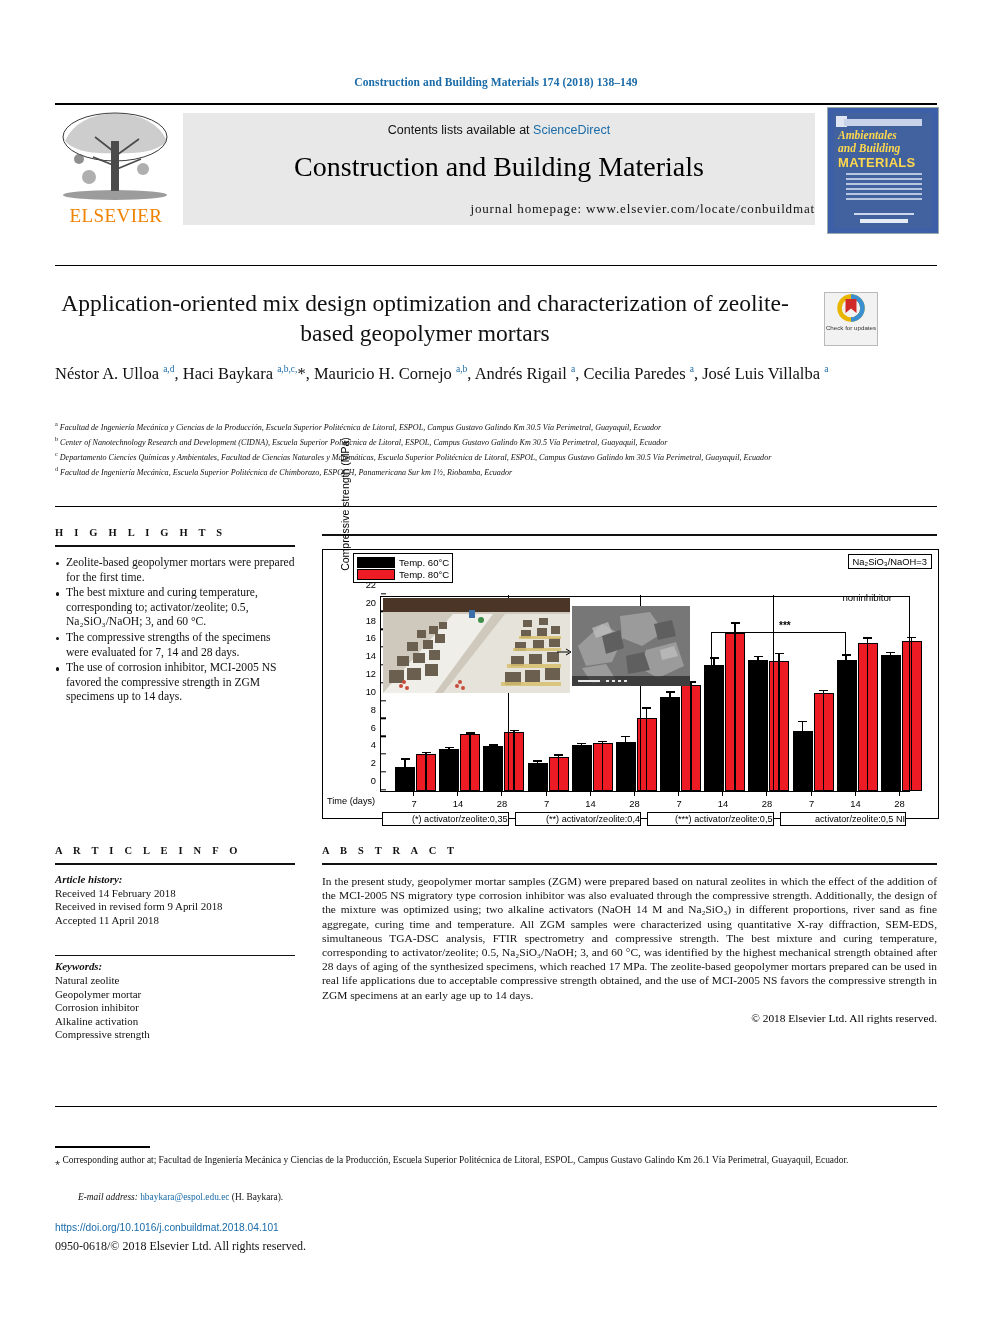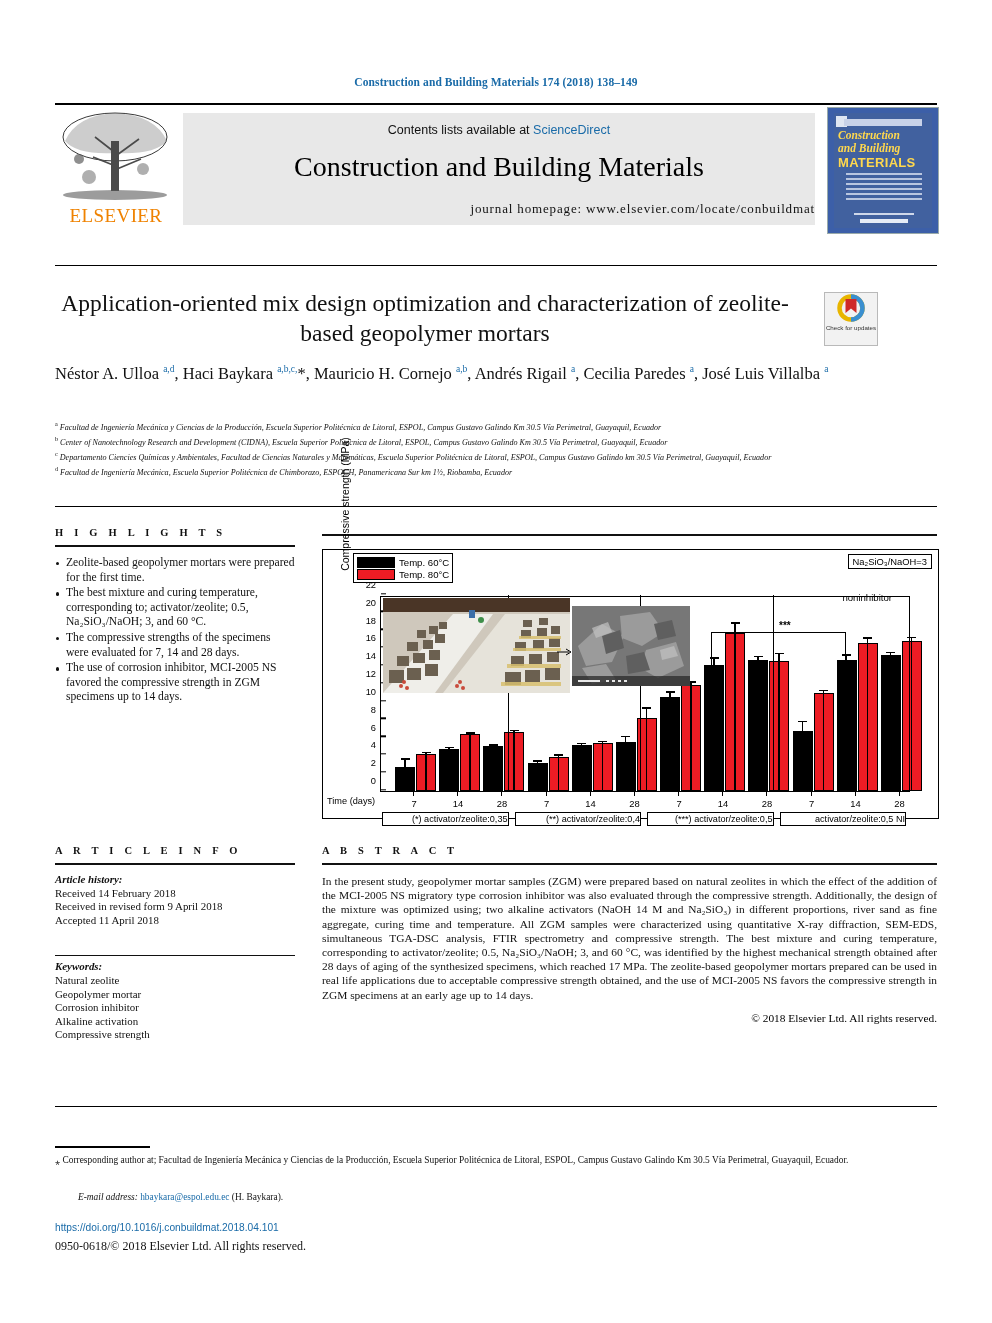--- a/index.html
+++ b/index.html
@@ -148,21 +148,21 @@
       </div>
       <div class="mc-title">Construction and Building Materials</div>
       <div class="mc-line3">journal homepage: www.elsevier.com/locate/conbuildmat</div>
     </div>
 
     <div class="cover">
       <div class="cover-inner">
         <div class="cov-sq"></div>
         <div class="cov-bar"></div>
         <div class="cov-t1">
-          <span>Construction</span><br>
+          <span>Ambientales</span><br>
           <span>and Building</span>
         </div>
         <div class="cov-t2">MATERIALS</div>
         <div class="cov-body">
             <i></i>
             <i></i>
             <i></i>
             <i></i>
             <i></i>
             <i></i>
@@ -492,21 +492,21 @@
     <div class="sechead">A B S T R A C T</div>
     <div class="sec-rule thick"></div>
     <div class="abs-body">In the present study, geopolymer mortar samples (ZGM) were prepared based on natural zeolites in which the effect of the addition of the MCI-2005 NS migratory type corrosion inhibitor was also evaluated through the compressive strength. Additionally, the design of the mixture was optimized using; two alkaline activators (NaOH 14 M and Na₂SiO₃) in different proportions, river sand as fine aggregate, curing time and temperature. All ZGM samples were characterized using quantitative X-ray diffraction, SEM-EDS, simultaneous TGA-DSC analysis, FTIR spectrometry and compressive strength. The best mixture and curing temperature, corresponding to activator/zeolite; 0.5, Na₂SiO₃/NaOH; 3, and 60 °C, was identified by the highest mechanical strength obtained after 28 days of aging of the synthesized specimens, which reached 17 MPa. The zeolite-based geopolymer mortars prepared can be used in real life applications due to acceptable compressive strength obtained, and the use of MCI-2005 NS favors the compressive strength in ZGM specimens at an early age up to 14 days.</div>
     <div class="abs-copy">© 2018 Elsevier Ltd. All rights reserved.</div>
   </div>
 
   <div class="foot-rule"></div>
   <div class="foot-short"></div>
   <div class="foot-note">
     <span>⁎</span>
-    <span>Corresponding author at; Facultad de Ingeniería Mecánica y Ciencias de la Producción, Escuela Superior Politécnica de Litoral, ESPOL, Campus Gustavo Galindo Km 30.5 Vía Perimetral, Guayaquil, Ecuador.</span>
+    <span>Corresponding author at; Facultad de Ingeniería Mecánica y Ciencias de la Producción, Escuela Superior Politécnica de Litoral, ESPOL, Campus Gustavo Galindo Km 26.1 Vía Perimetral, Guayaquil, Ecuador.</span>
   </div>
   <div class="foot-mail">
     <span class="it">E-mail address:</span>
     <a href="#">hbaykara@espol.edu.ec</a>
     <span>(H. Baykara).</span>
   </div>
   <div class="doi">https://doi.org/10.1016/j.conbuildmat.2018.04.101</div>
   <div class="issn">0950-0618/© 2018 Elsevier Ltd. All rights reserved.</div>
 
 </div>

